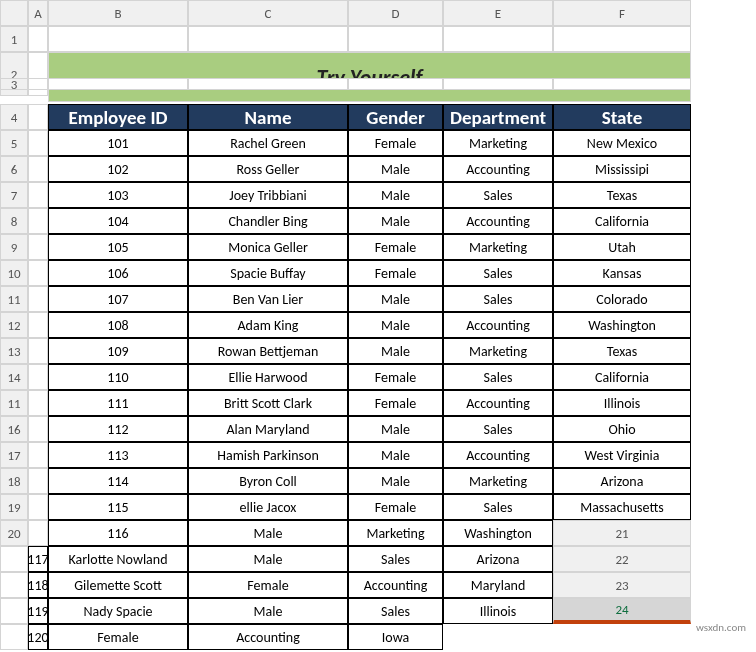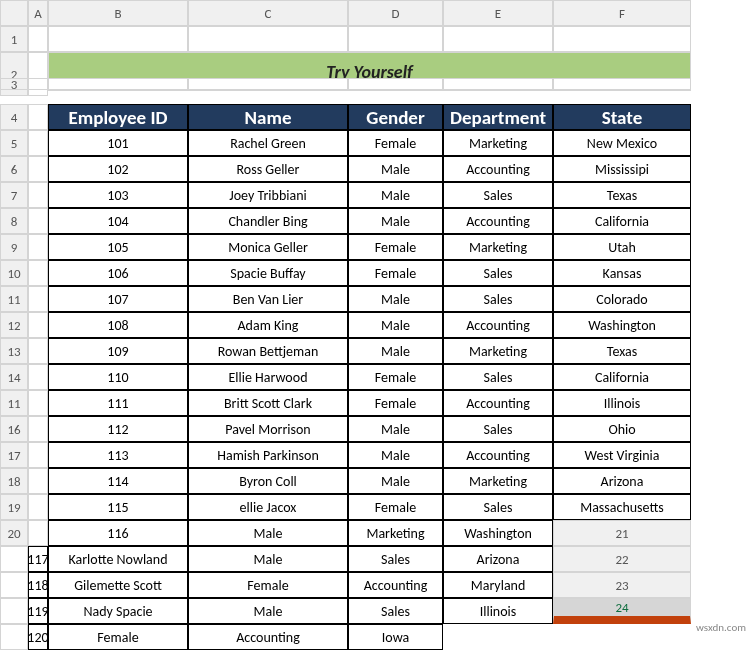--- a/index.html
+++ b/index.html
@@ -24,42 +24,42 @@
       border: 1px solid #d4d4d4;
       display: flex;
       align-items: center;
       justify-content: center;
       font-size: 13px;
       color: #555;
     }
     .row-header.active {
       background: #d6d6d6;
       color: #0f6e3f;
-      border-bottom: 8px solid #c2410c;
+      border-bottom: 4px solid #c2410c;
     }
     .cell {
       border: 1px solid #d4d4d4;
       display: flex;
       align-items: center;
       justify-content: center;
       background: #fff;
       font-size: 14px;
     }
     .title-row {
       grid-column: 3 / 8;
       background: #a9cd80;
       font-weight: bold;
       font-style: italic;
-      font-size: 18px;
+      font-size: 22px;
       color: #222;
       border: 1px solid #d4d4d4;
       display: flex;
       align-items: center;
       justify-content: center;
-      height: 39px;
+      height: 50px;
     }
     .row2-a { height: 44px; }
     .header-cell {
       background: #223b5e;
       color: #fff;
       font-weight: bold;
       font-size: 19px;
       border: 1px solid #000;
       display: flex;
       align-items: center;
@@ -190,21 +190,21 @@
     <div class="row-header">11</div>
     <div class="cell"></div>
     <div class="data-cell">111</div>
     <div class="data-cell">Britt Scott Clark</div>
     <div class="data-cell">Female</div>
     <div class="data-cell">Accounting</div>
     <div class="data-cell">Illinois</div>
     <div class="row-header">16</div>
     <div class="cell"></div>
     <div class="data-cell">112</div>
-    <div class="data-cell">Pavel Morrison</div>
+    <div class="data-cell">Alan Maryland</div>
     <div class="data-cell">Male</div>
     <div class="data-cell">Sales</div>
     <div class="data-cell">Ohio</div>
     <div class="row-header">17</div>
     <div class="cell"></div>
     <div class="data-cell">113</div>
     <div class="data-cell">Hamish Parkinson</div>
     <div class="data-cell">Male</div>
     <div class="data-cell">Accounting</div>
     <div class="data-cell">West Virginia</div>

